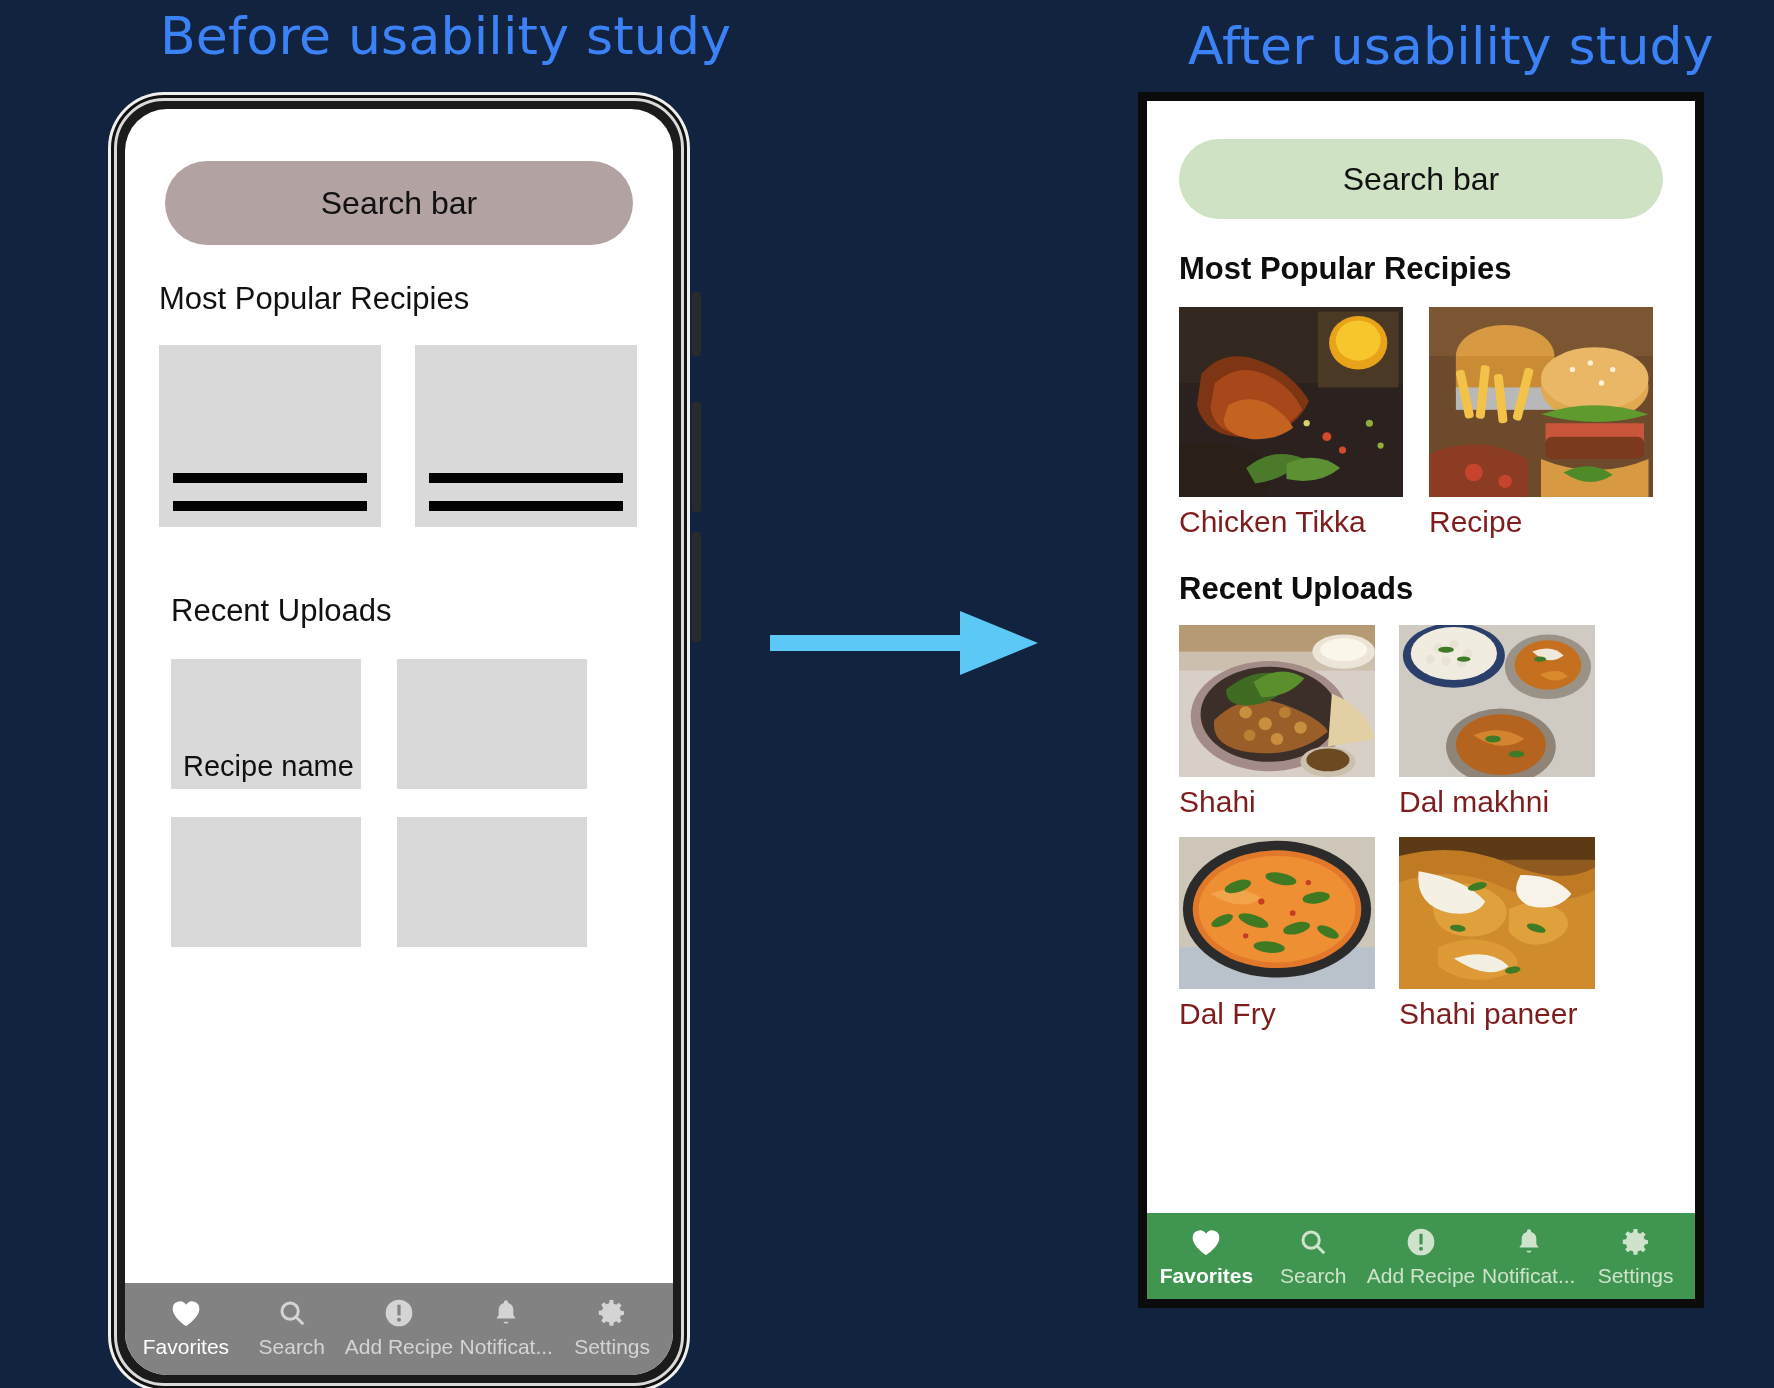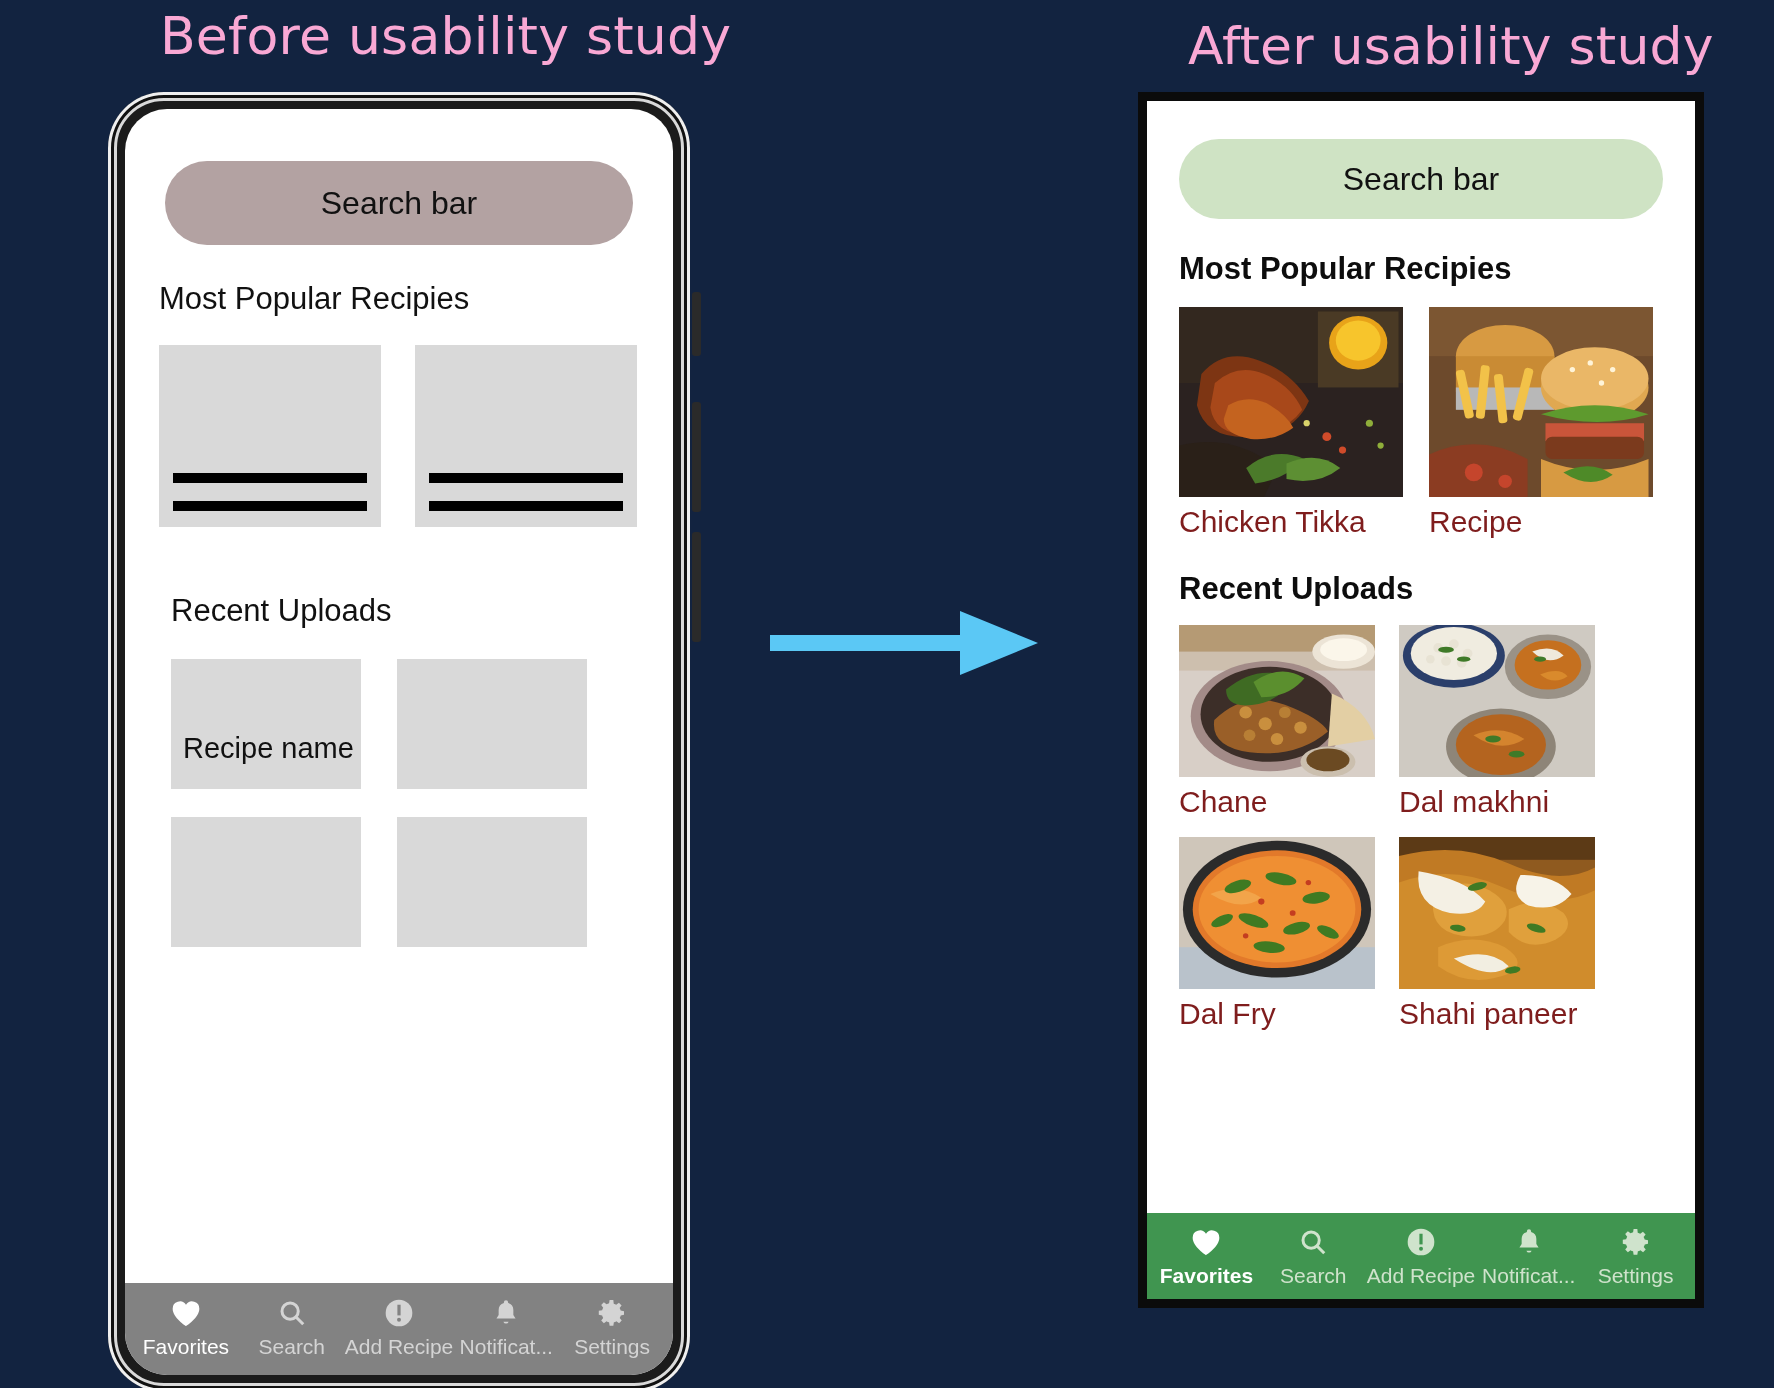--- a/index.html
+++ b/index.html
@@ -7,21 +7,21 @@
     width: 1774px; height: 1388px;
     background: #122340;
     font-family: "Liberation Sans", sans-serif;
     overflow: hidden;
   }
   .stage { position: relative; width: 1774px; height: 1388px; background: #122340; }
 
   
   .panel-title {
     position: absolute;
-    color: #f9a8d4;
+    color: #3b82f6;
     font-size: 52px;
     font-weight: 400;
     letter-spacing: 0.2px;
     white-space: nowrap;
     font-family: "DejaVu Sans", sans-serif;
   }
   #title-before { left: 160px; top: 6px; }
   #title-after  { left: 1188px; top: 16px; }
 
   
@@ -88,21 +88,21 @@
   .card-before .bar.b2 { bottom: 16px; }
 
   .sec-head-before.recent { margin-top: 66px; margin-left: 12px; }
 
   .grid-recent-before { margin-top: 30px; display: flex; flex-wrap: wrap; gap: 28px 36px; margin-left: 12px; }
   .tile-before {
     width: 190px; height: 130px; background: #d9d9d9;
     position: relative;
   }
   .tile-before .tile-label {
-    position: absolute; left: 12px; bottom: 24px;
+    position: absolute; left: 12px; bottom: 6px;
     font-size: 29px; color: #111; white-space: nowrap;
   }
 
   .navbar-before {
     height: 92px; background: #828282;
     display: flex; align-items: center;
     padding: 0 8px 4px 8px;
   }
 
   
@@ -352,21 +352,21 @@
               <circle cx="62" cy="54" r="3.2" fill="#c98f3e"></circle>
               <circle cx="36" cy="58" r="3" fill="#b87f35"></circle>
               <circle cx="50" cy="60" r="3.2" fill="#c98f3e"></circle>
               <path d="M24 34 q16 -14 34 -6 q-6 12 -20 14 q-14 2 -14 -8z" fill="#3f6b23"></path>
               <path d="M38 30 q14 -10 26 -2 q-8 10 -22 10z" fill="#5b8f2e"></path>
               <path d="M78 36 q18 8 22 24 l-24 4z" fill="#e3cfa4"></path>
               <ellipse cx="76" cy="72" rx="14" ry="8" fill="#cbbfae"></ellipse>
               <ellipse cx="76" cy="71" rx="11" ry="6" fill="#6b4a22"></ellipse>
             </svg>
           </span>
-          <div class="recipe-name">Chane</div>
+          <div class="recipe-name">Shahi</div>
         </div>
 
         <div class="recipe-card small">
           <span class="recipe-img">
             <svg viewBox="0 0 100 80" preserveAspectRatio="none">
               <rect width="100" height="80" fill="#cfcac2"></rect>
               <ellipse cx="28" cy="16" rx="26" ry="17" fill="#2b3f6b"></ellipse>
               <ellipse cx="28" cy="15" rx="22" ry="14" fill="#f0ece0"></ellipse>
               <g fill="#e8e3d4">
                 <circle cx="20" cy="12" r="2.5"></circle>

